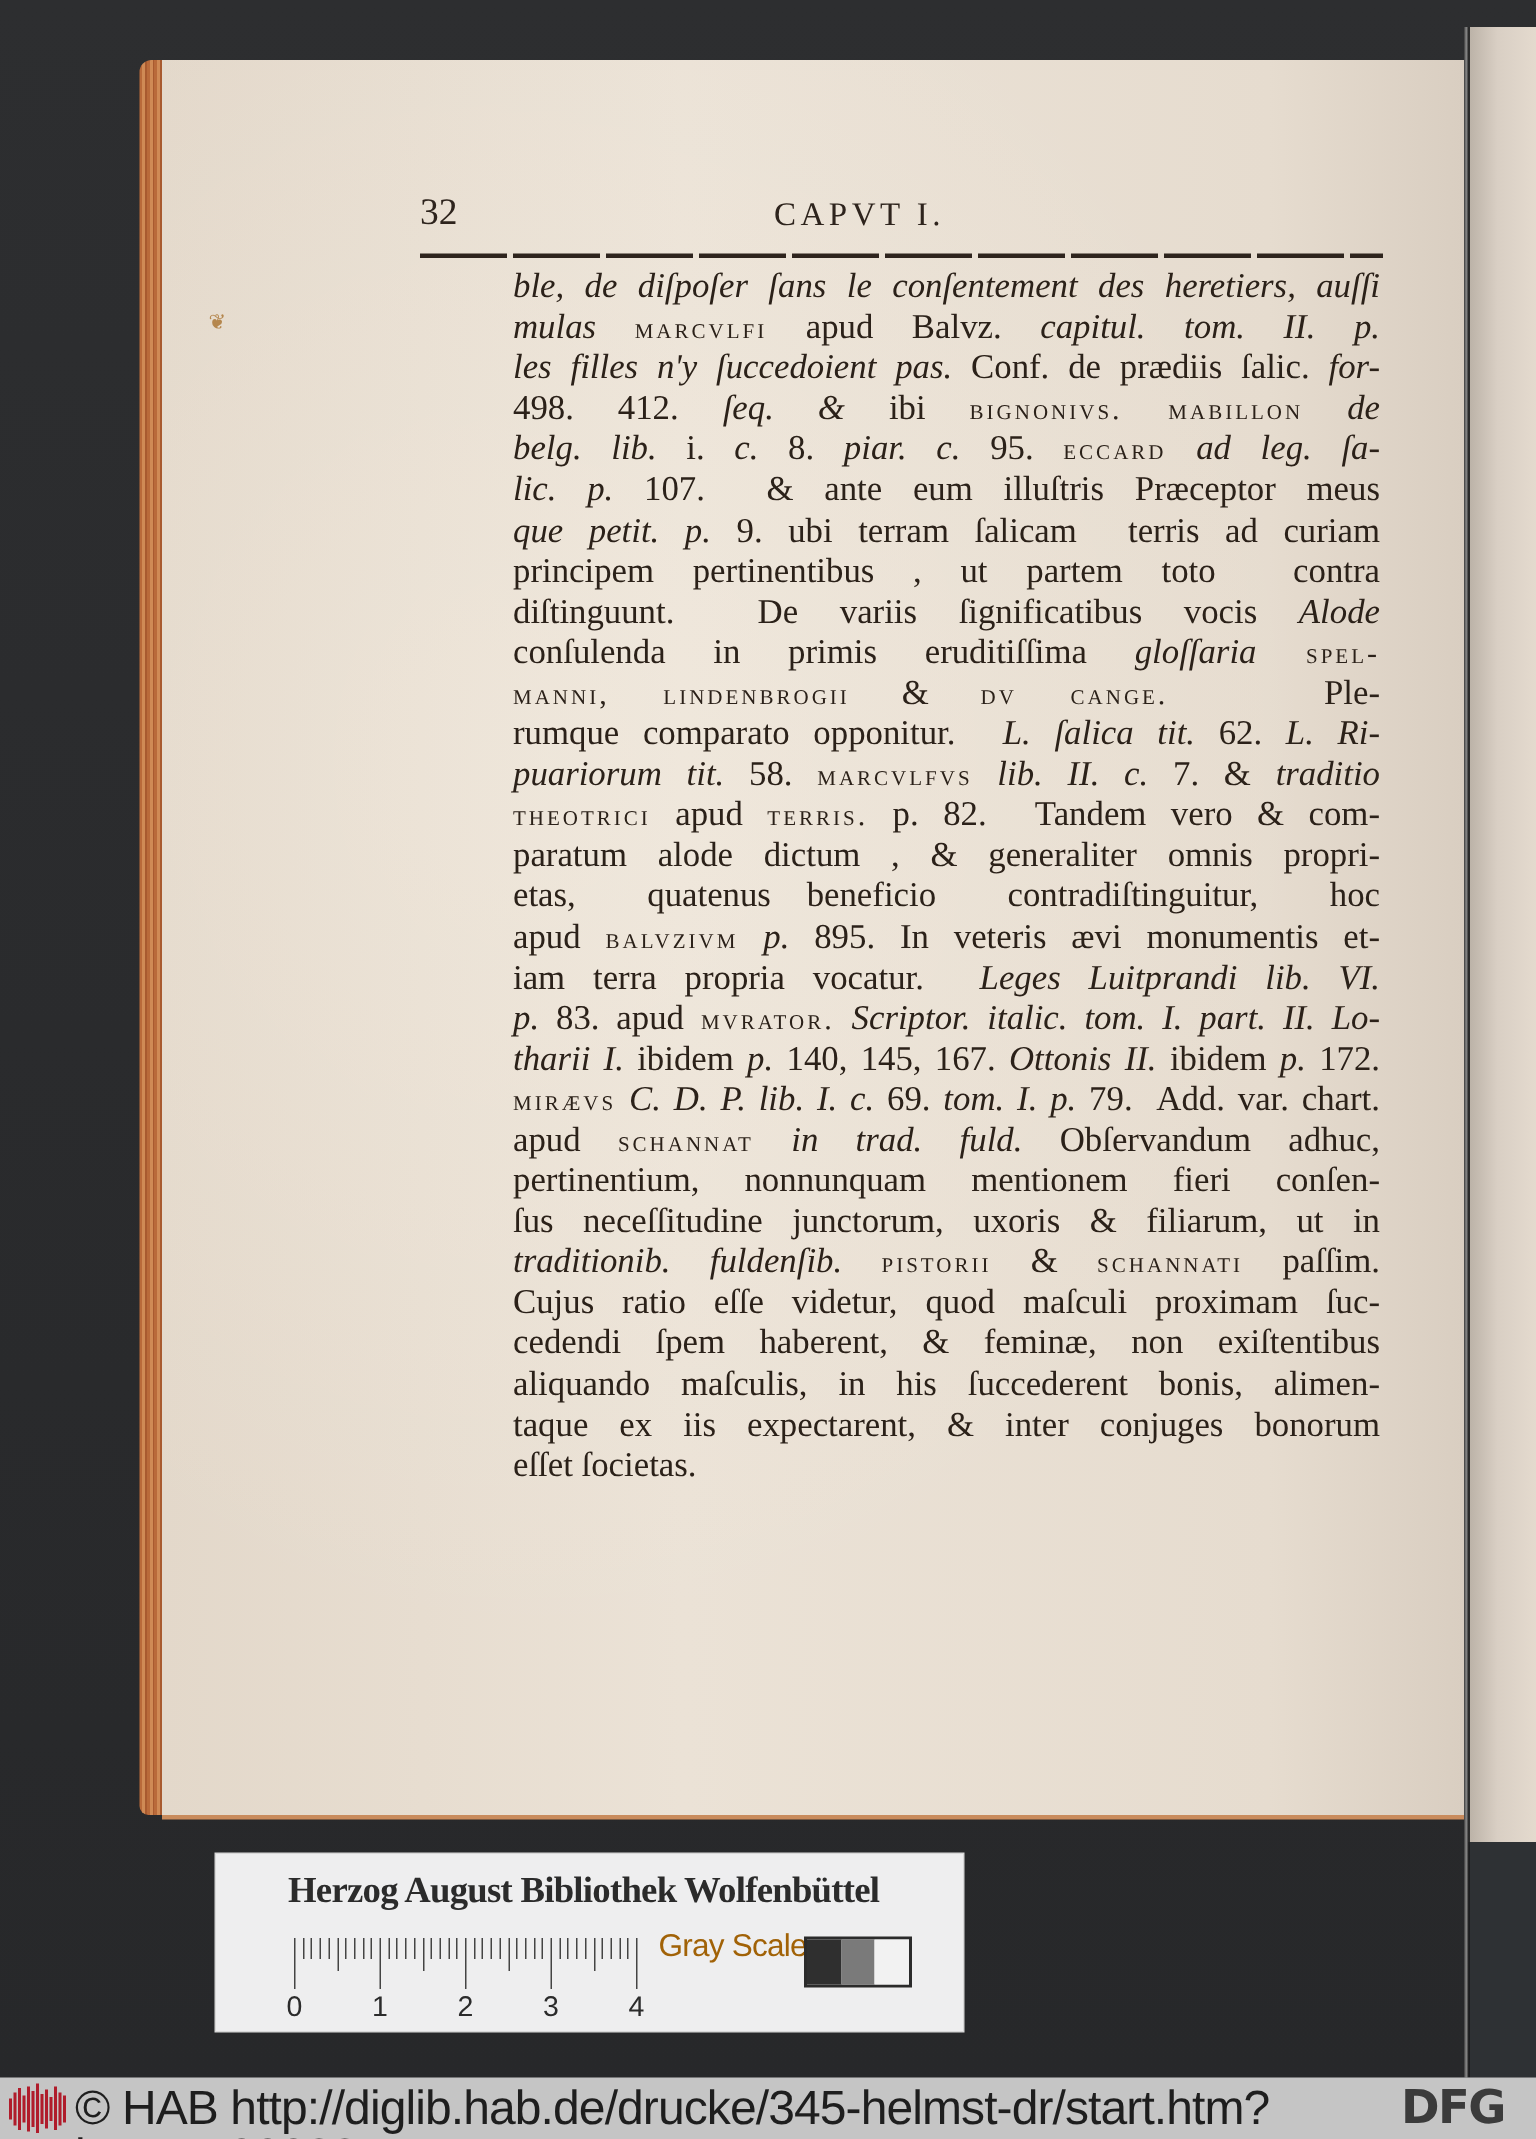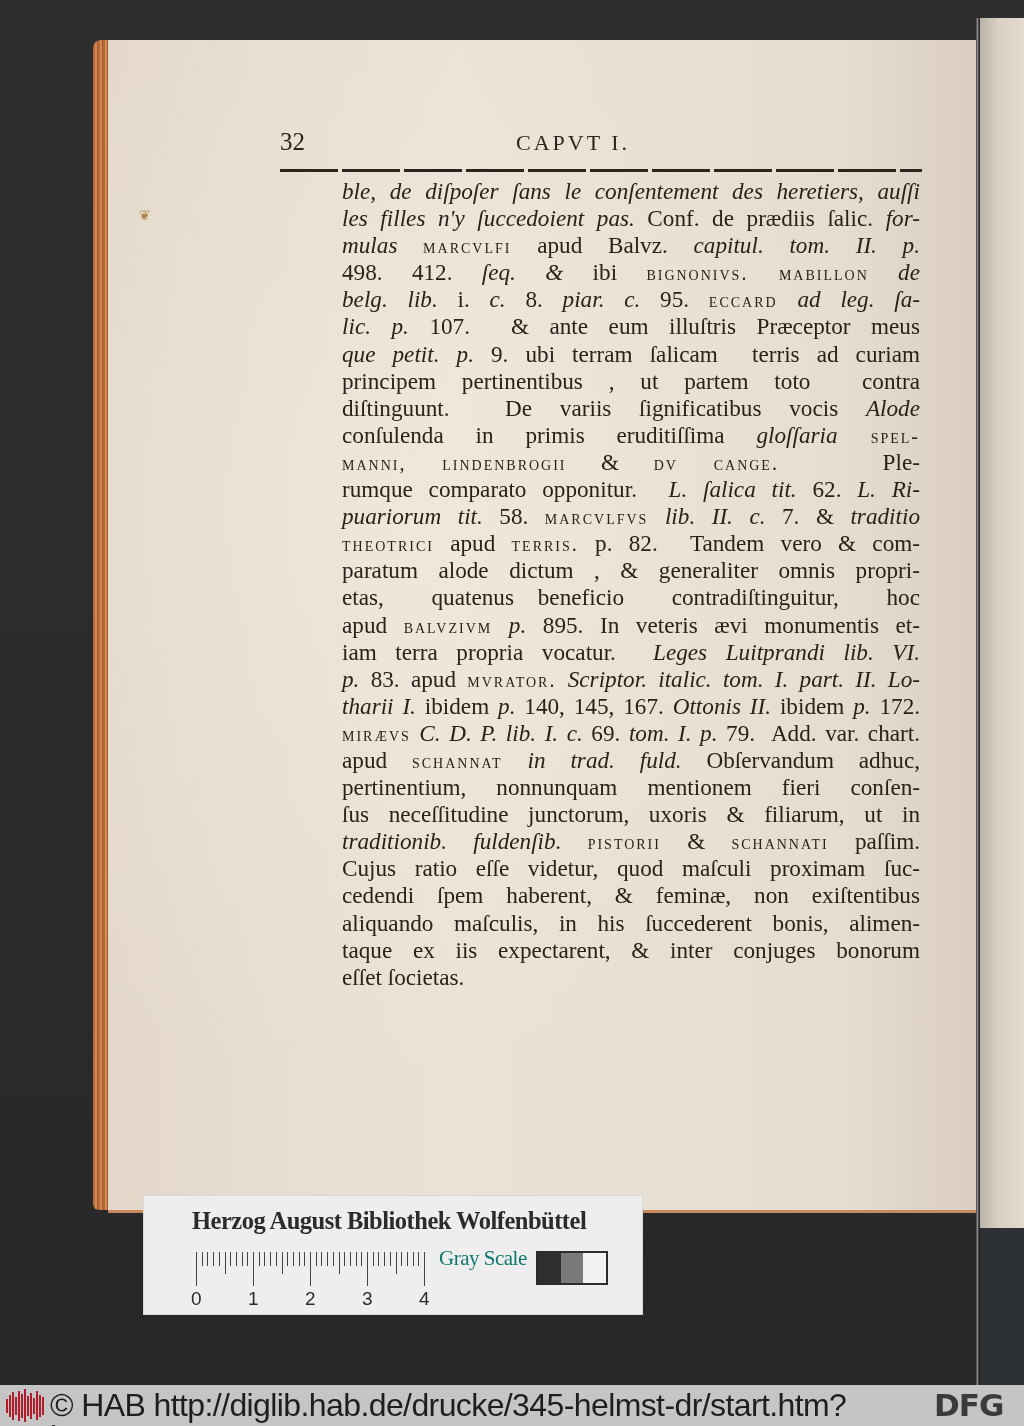--- a/index.html
+++ b/index.html
@@ -66,38 +66,38 @@
     font-family:"Liberation Serif", serif;
     font-size:23.2px; line-height:27.1px; color:#2b2119;
   }
   .line { display:block; white-space:nowrap; text-align:justify; text-align-last:justify; height:27.1px; }
   .line.last { text-align-last:left; }
   .line span { white-space:pre; }
   .it { font-style:italic; }
   .sc { font-variant:small-caps; letter-spacing:2px; font-size:20px; }
   
   .card {
-    position:absolute; left:144px; top:1196px; width:498px; height:118px;
+    position:absolute; left:144px; top:1236px; width:498px; height:118px;
     background:#eeeeef; box-shadow:0 0 0 1px #d8d8d8;
   }
   .card-title {
     position:absolute; left:48px; top:11px; font-family:"Liberation Serif", serif;
     font-weight:bold; font-size:24.5px; color:#2b2b2b; letter-spacing:-0.5px;
   }
   .ruler {
     position:absolute; left:52px; top:56px; width:232px; height:34px;
   }
   .tick { position:absolute; top:0; width:1px; background:#444; }
   .ruler-label {
     position:absolute; top:92px; font-family:"Liberation Sans", sans-serif;
     font-size:19px; color:#2b2b2b;
   }
   .gray-label {
-    position:absolute; left:295px; top:50px; font-family:Liberation Serif, serif;
-    font-size:21px; color:#0f766e; letter-spacing:-0.5px;
+    position:absolute; left:295px; top:50px; font-family:Liberation Sans, sans-serif;
+    font-size:21px; color:#a16207; letter-spacing:-0.5px;
   }
   .gray-scale {
     position:absolute; left:392px; top:55px; width:72px; height:34px;
     border:2px solid #2b2b2b; display:flex; box-sizing:border-box;
   }
   .gray-scale div { flex:1; }
   
   .footer {
     position:absolute; left:0; top:1385px; width:1024px; height:41px;
     background:#c5c5c5;
@@ -131,22 +131,22 @@
 <div class="ornament">❦</div>
 
 <div class="head">
   <span class="page-number">32</span>
   <span class="running-title">CAPVT I.</span>
 </div>
 <div class="rule"></div>
 
 <div class="body-text" id="body-text">
     <div class="line"><span class="it">ble, de diſpoſer ſans le conſentement des heretiers, auſſi</span></div>
+    <div class="line"><span class="it">mulas </span><span class="sc">marcvlfi</span><span> apud Balvz. </span><span class="it">capitul. tom. II. p.</span></div>
     <div class="line"><span class="it">les filles n'y ſuccedoient pas. </span><span>Conf. de prædiis ſalic. </span><span class="it">for-</span></div>
-    <div class="line"><span class="it">mulas </span><span class="sc">marcvlfi</span><span> apud Balvz. </span><span class="it">capitul. tom. II. p.</span></div>
     <div class="line"><span>498. 412. </span><span class="it">ſeq. &amp; </span><span>ibi </span><span class="sc">bignonivs. mabillon</span><span class="it"> de</span></div>
     <div class="line"><span class="it">belg. lib. </span><span>i. </span><span class="it">c. </span><span>8. </span><span class="it">piar. c. </span><span>95. </span><span class="sc">eccard</span><span class="it"> ad leg. ſa-</span></div>
     <div class="line"><span class="it">lic. p. </span><span>107.  &amp; ante eum illuſtris Præceptor meus</span></div>
     <div class="line"><span class="it">que petit. p. </span><span>9. ubi terram ſalicam  terris ad curiam</span></div>
     <div class="line"><span>principem pertinentibus , ut partem toto  contra</span></div>
     <div class="line"><span>diſtinguunt.  De variis ſignificatibus vocis </span><span class="it">Alode</span></div>
     <div class="line"><span>conſulenda in primis eruditiſſima </span><span class="it">gloſſaria</span><span class="sc"> spel-</span></div>
     <div class="line"><span class="sc">manni, lindenbrogii</span><span> &amp; </span><span class="sc">dv cange.</span><span>   Ple-</span></div>
     <div class="line"><span>rumque comparato opponitur.  </span><span class="it">L. ſalica tit. </span><span>62. </span><span class="it">L. Ri-</span></div>
     <div class="line"><span class="it">puariorum tit. </span><span>58. </span><span class="sc">marcvlfvs</span><span class="it"> lib. II. c. </span><span>7. &amp; </span><span class="it">traditio</span></div>

